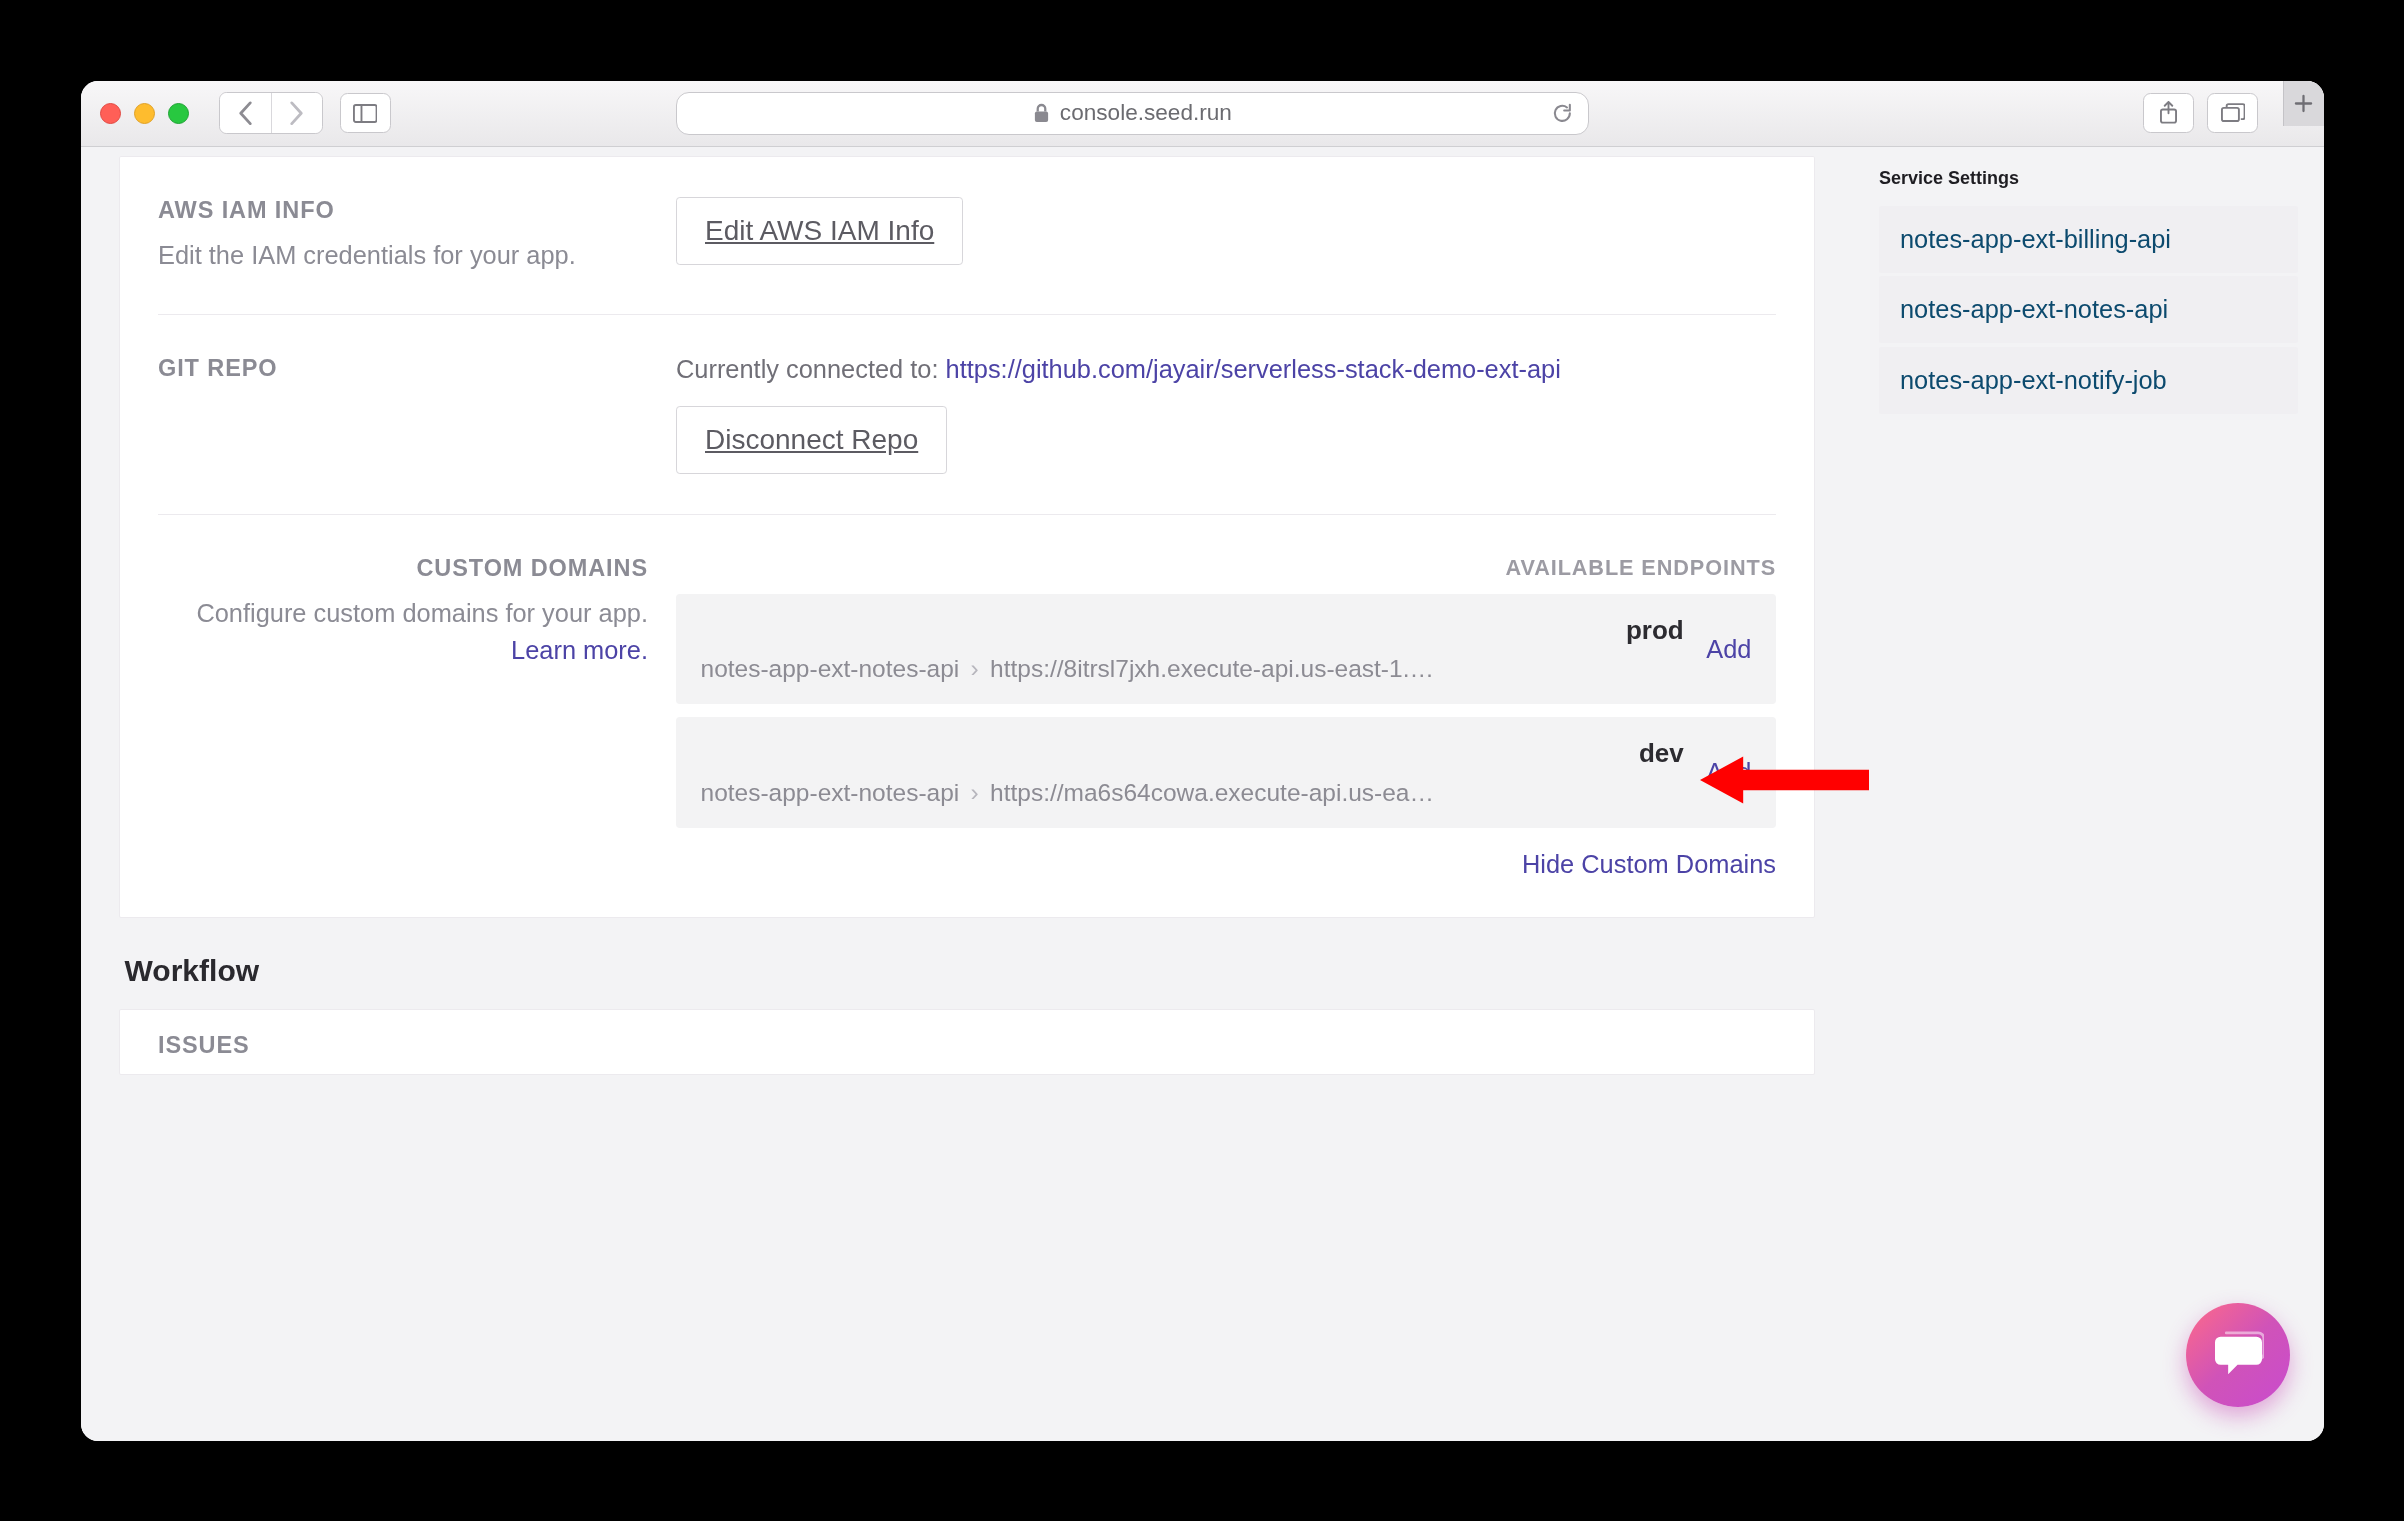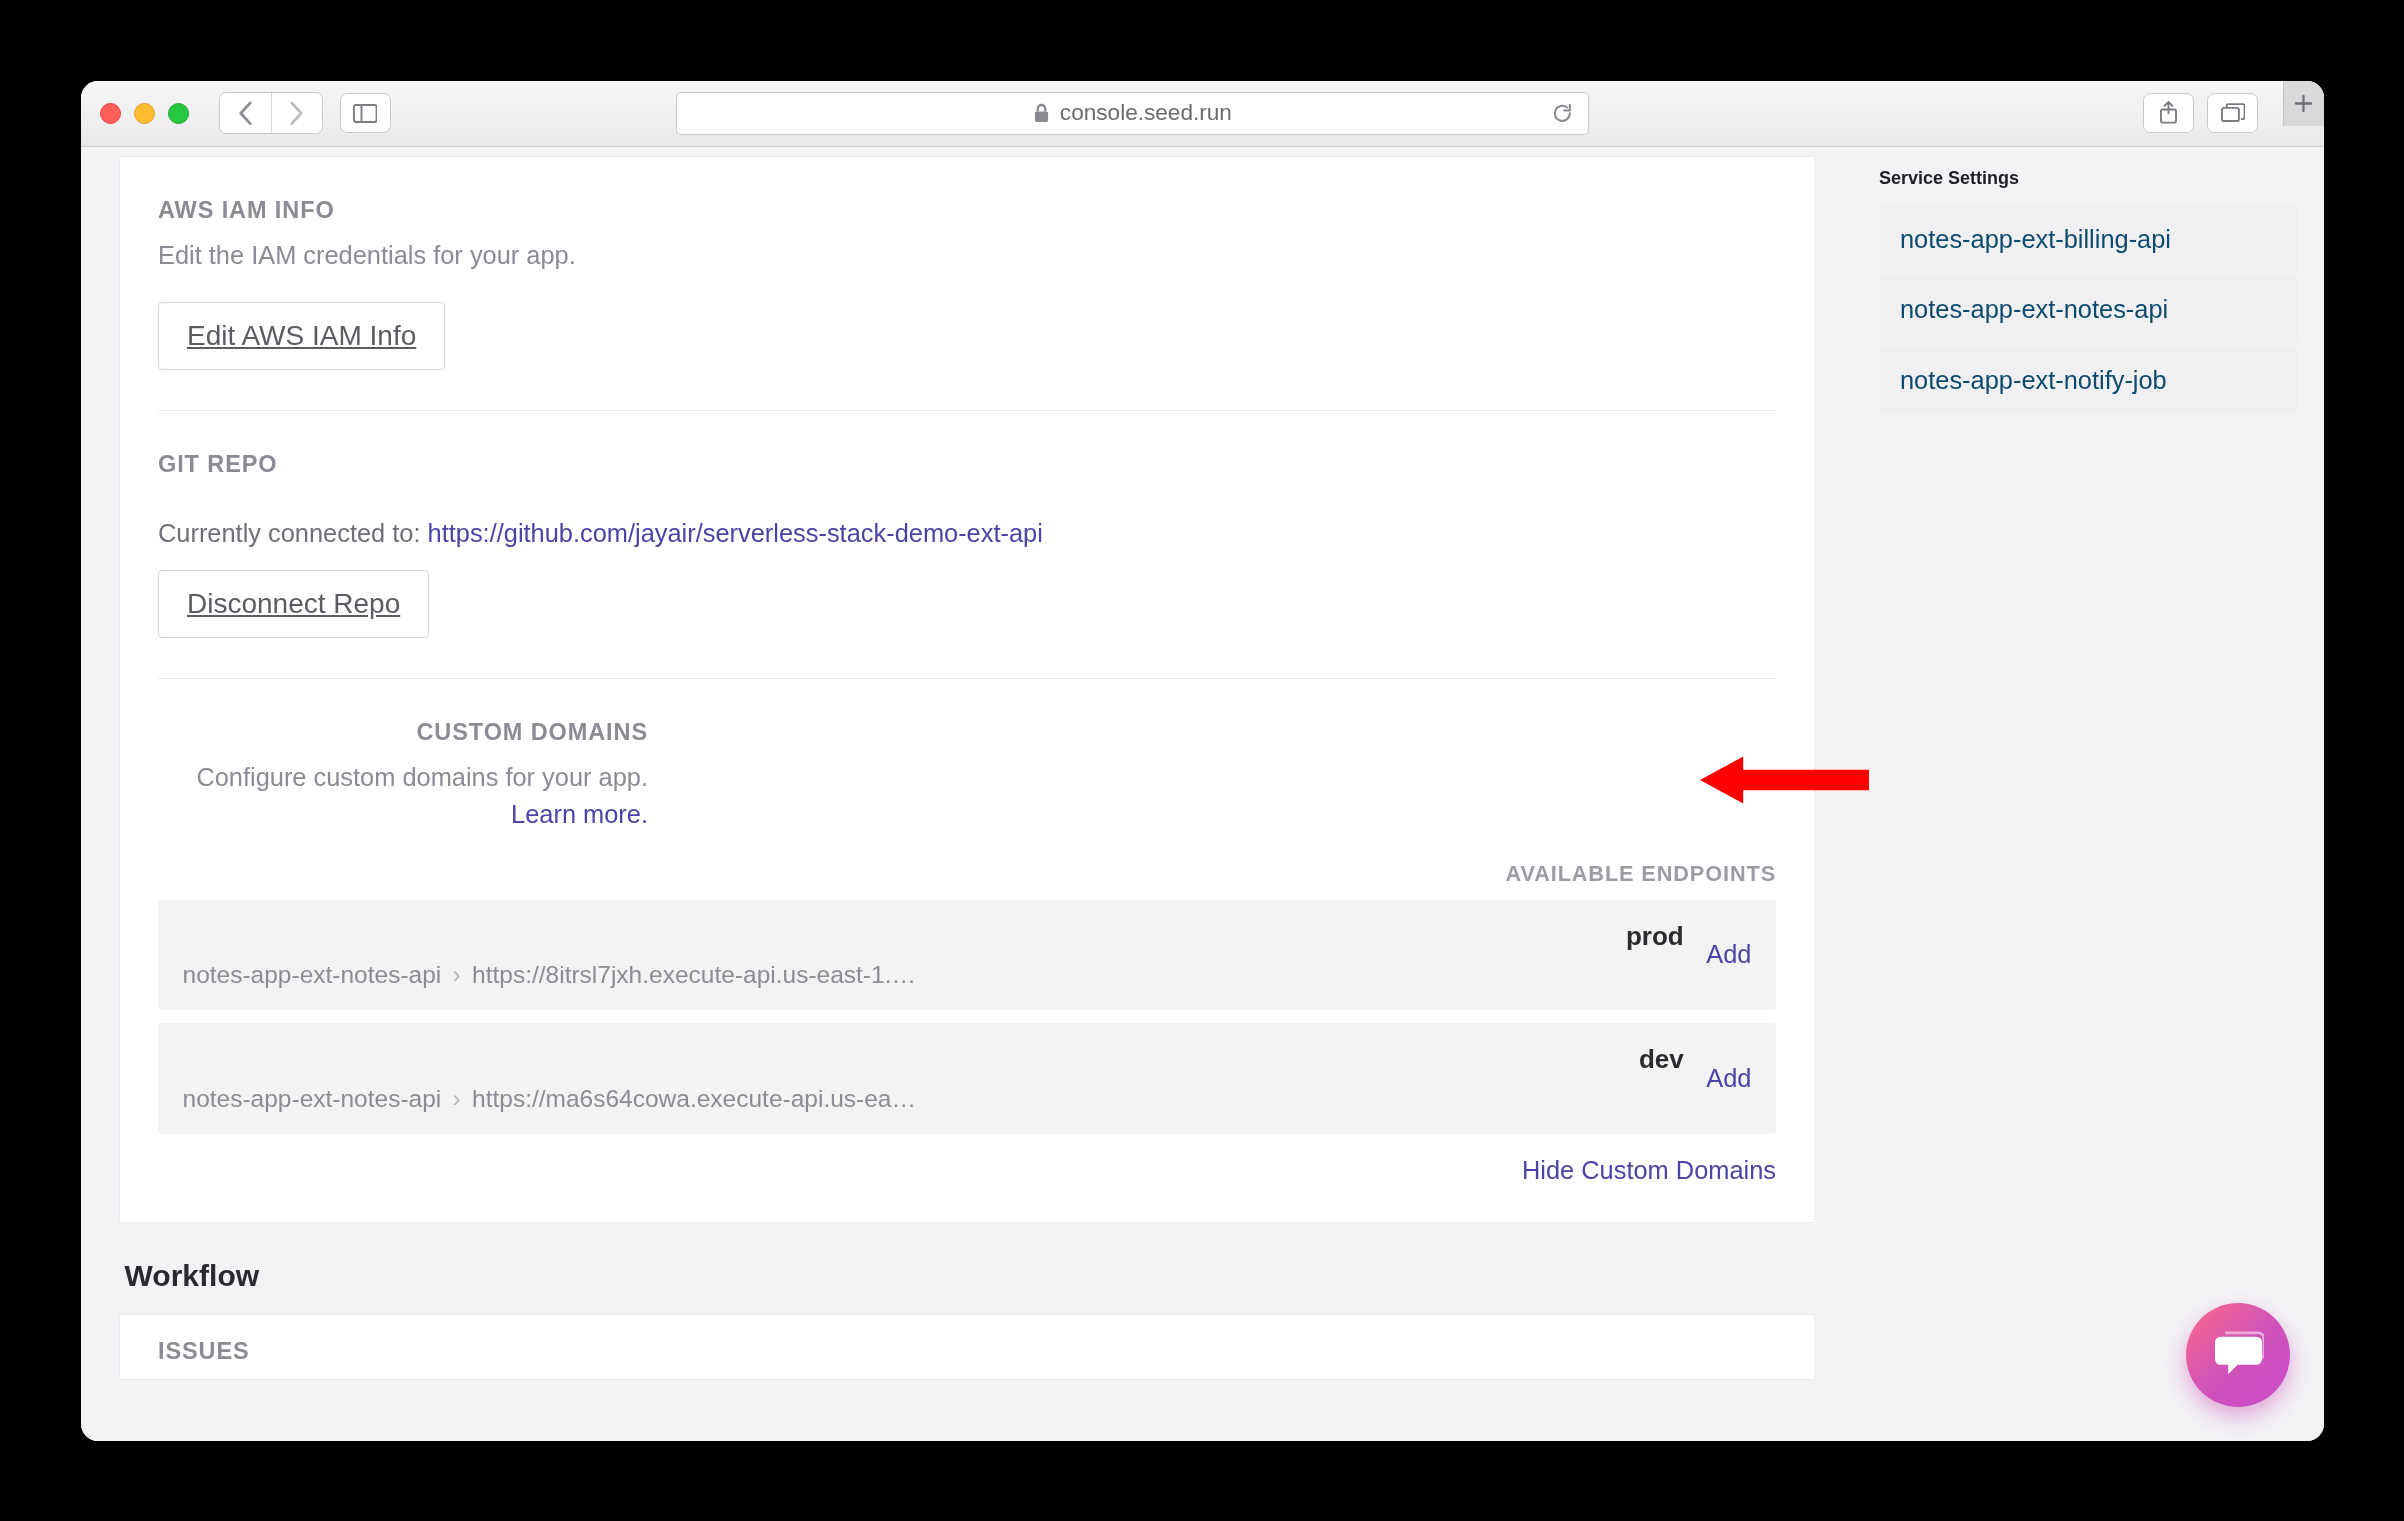--- a/index.html
+++ b/index.html
@@ -48,21 +48,21 @@
   .nav-group{ display:flex; border:0.9px solid #c9c8cc; border-radius:7.5px; overflow:hidden;}
   .nav-btn{ width:51px; height:40px; display:flex; align-items:center; justify-content:center; background:#fff;}
   .nav-btn + .nav-btn{ border-left:0.9px solid #d9d8dc;}
   .icon-btn{ width:51px; height:40px; border:0.9px solid #c9c8cc; border-radius:7.5px; background:#fff; display:flex; align-items:center; justify-content:center;}
   .urlbar{
     flex: 0 0 913px;
     margin: 0 auto;
     height: 43px;
     background:#fff;
     border:0.9px solid #c9c8cc;
-    border-radius:5px;
+    border-radius:13px;
     display:flex; align-items:center; justify-content:center;
     gap:9.4px;
     color:#6b6b70;
     font-size:22.6px;
     position: relative;
   }
   .urlbar .reload{ position:absolute; right:15px; }
   .right-icons{ display:flex; gap:13px; margin-left:auto; }
   .plusbtn{
     width:41px; height:45px;
@@ -88,21 +88,20 @@
   .card{
     background:#fff;
     border:0.9px solid #eceaee;
     border-radius:1.9px;
     padding: 0 0 28px 0;
   }
   .section{
     display:flex;
     padding: 40px 38px 40px 38px;
     gap: 28px;
-    flex-direction: column;
   }
   .divider{
     height:0.9px; background:#eceaee; margin: 0 38px;
   }
   .left{
     width: 490px;
     flex-shrink:0;
   }
   .right{
     flex:1;

